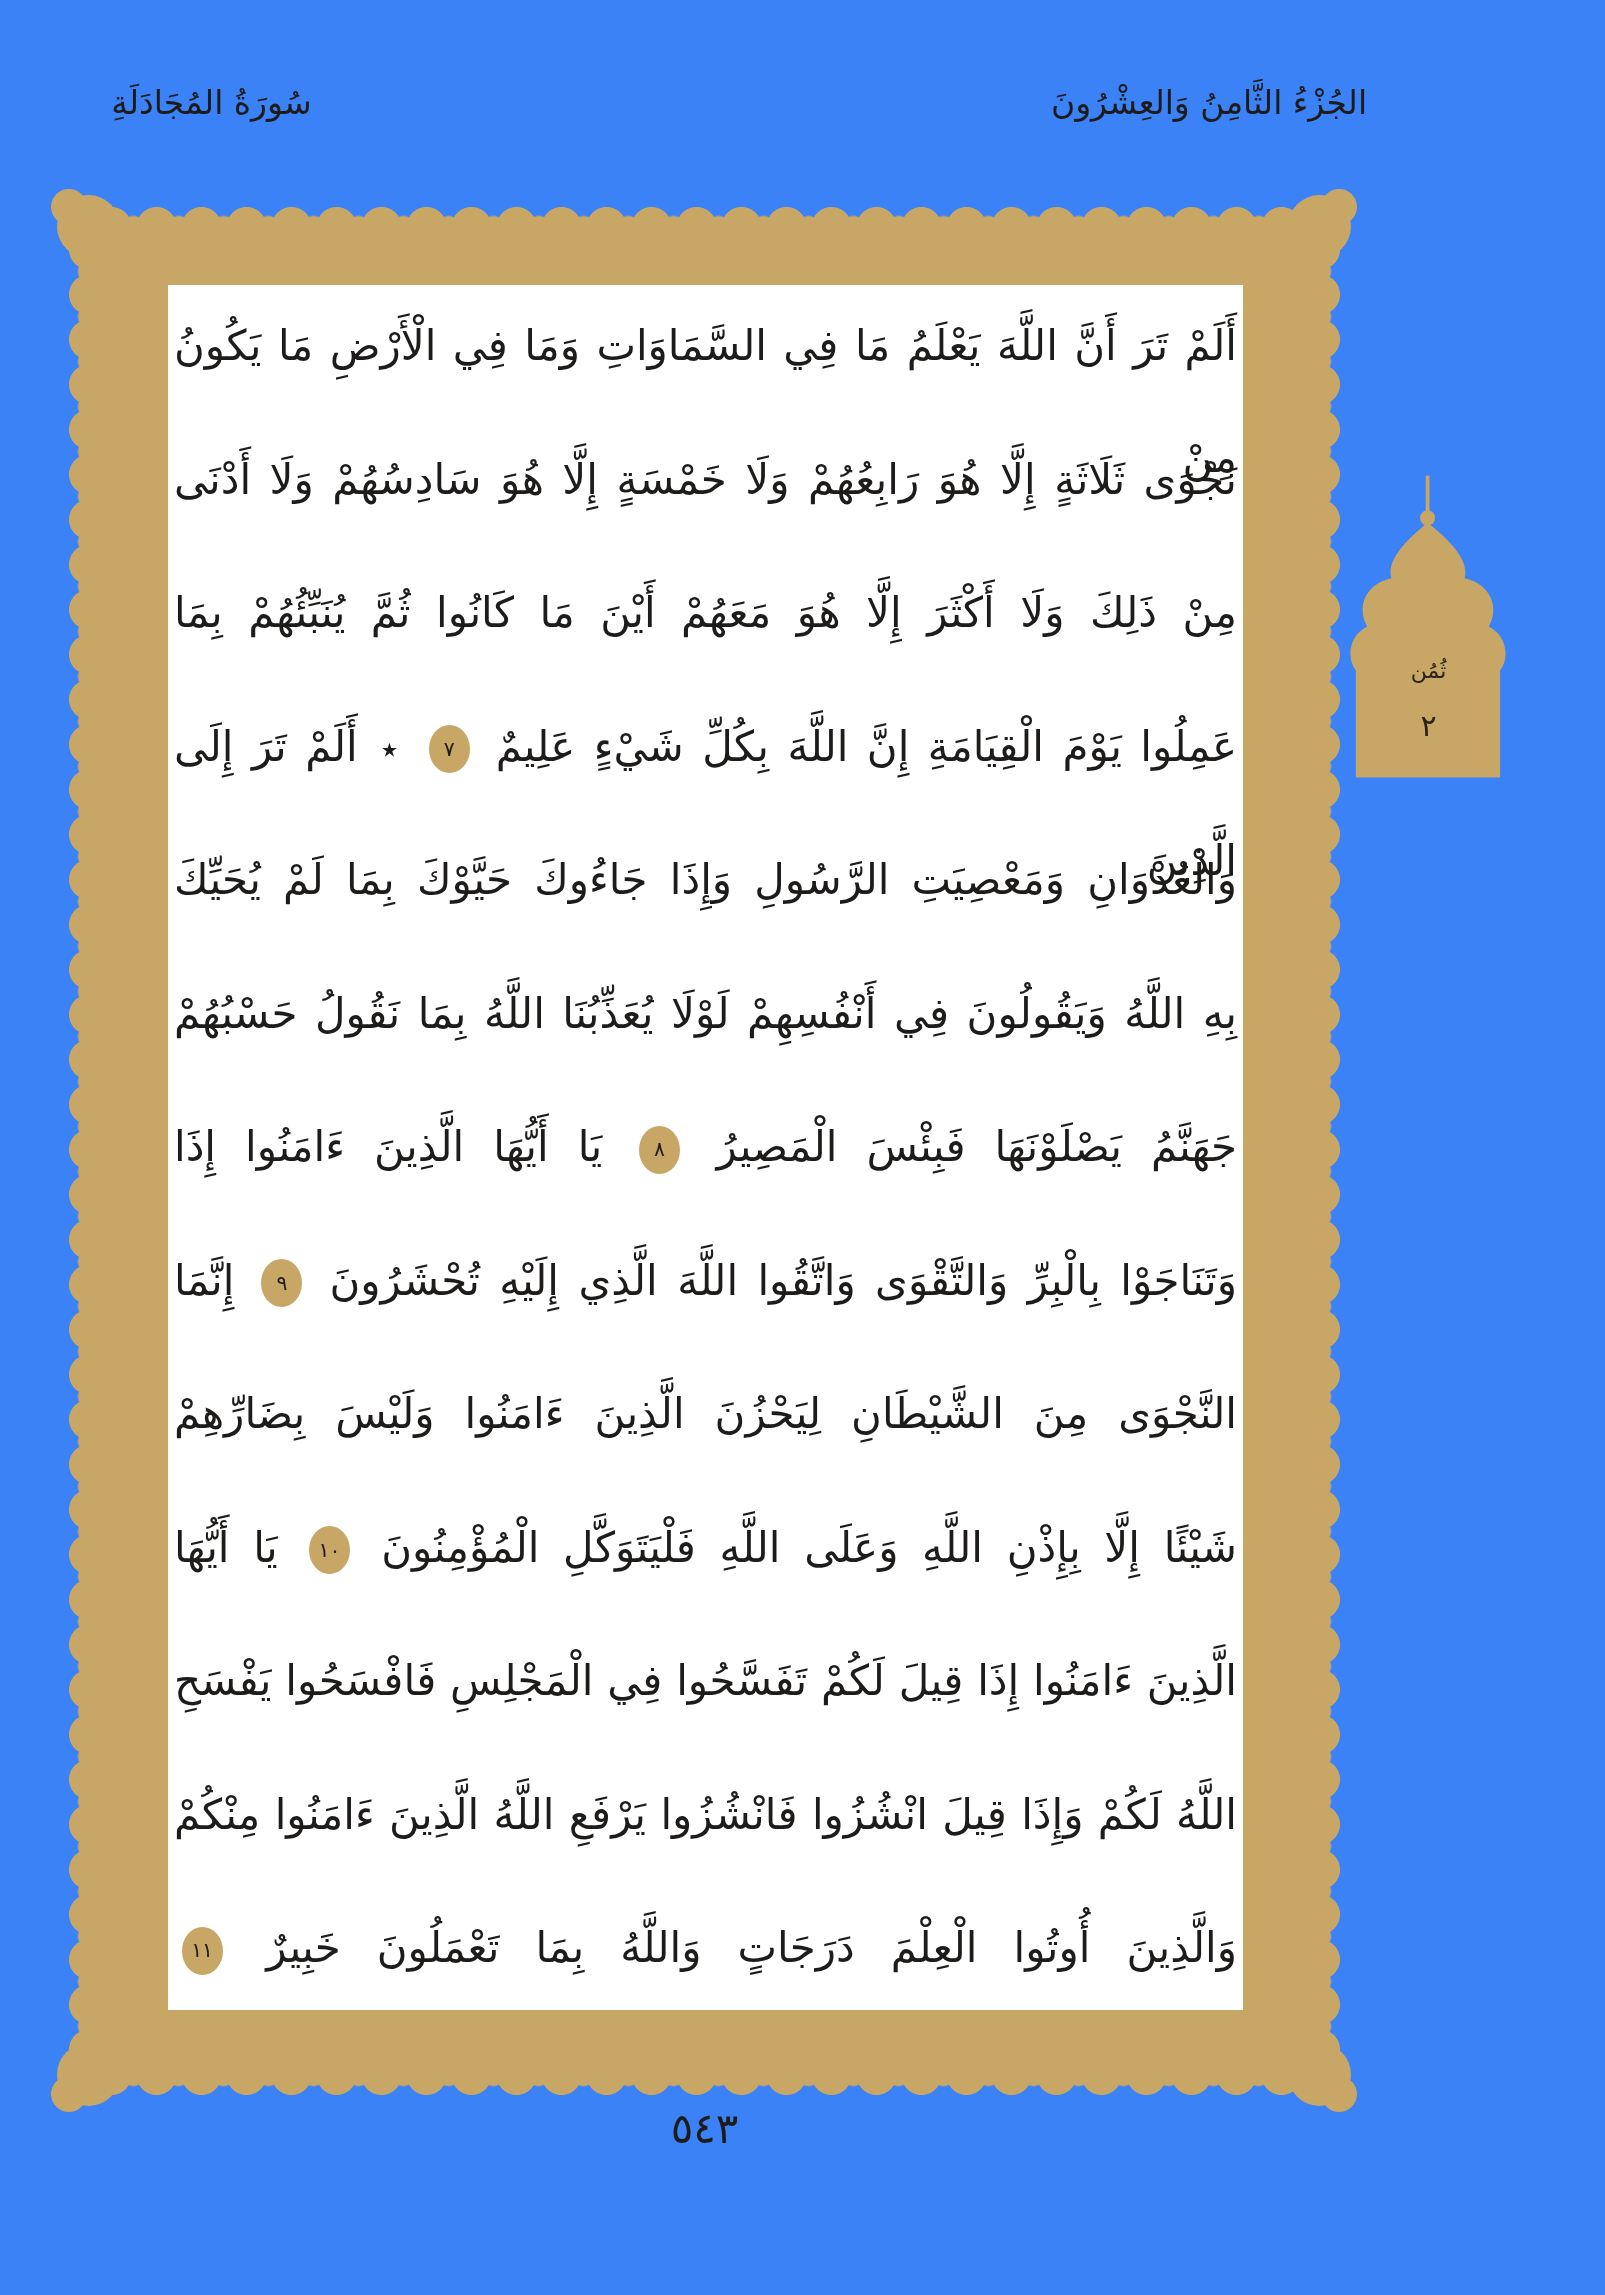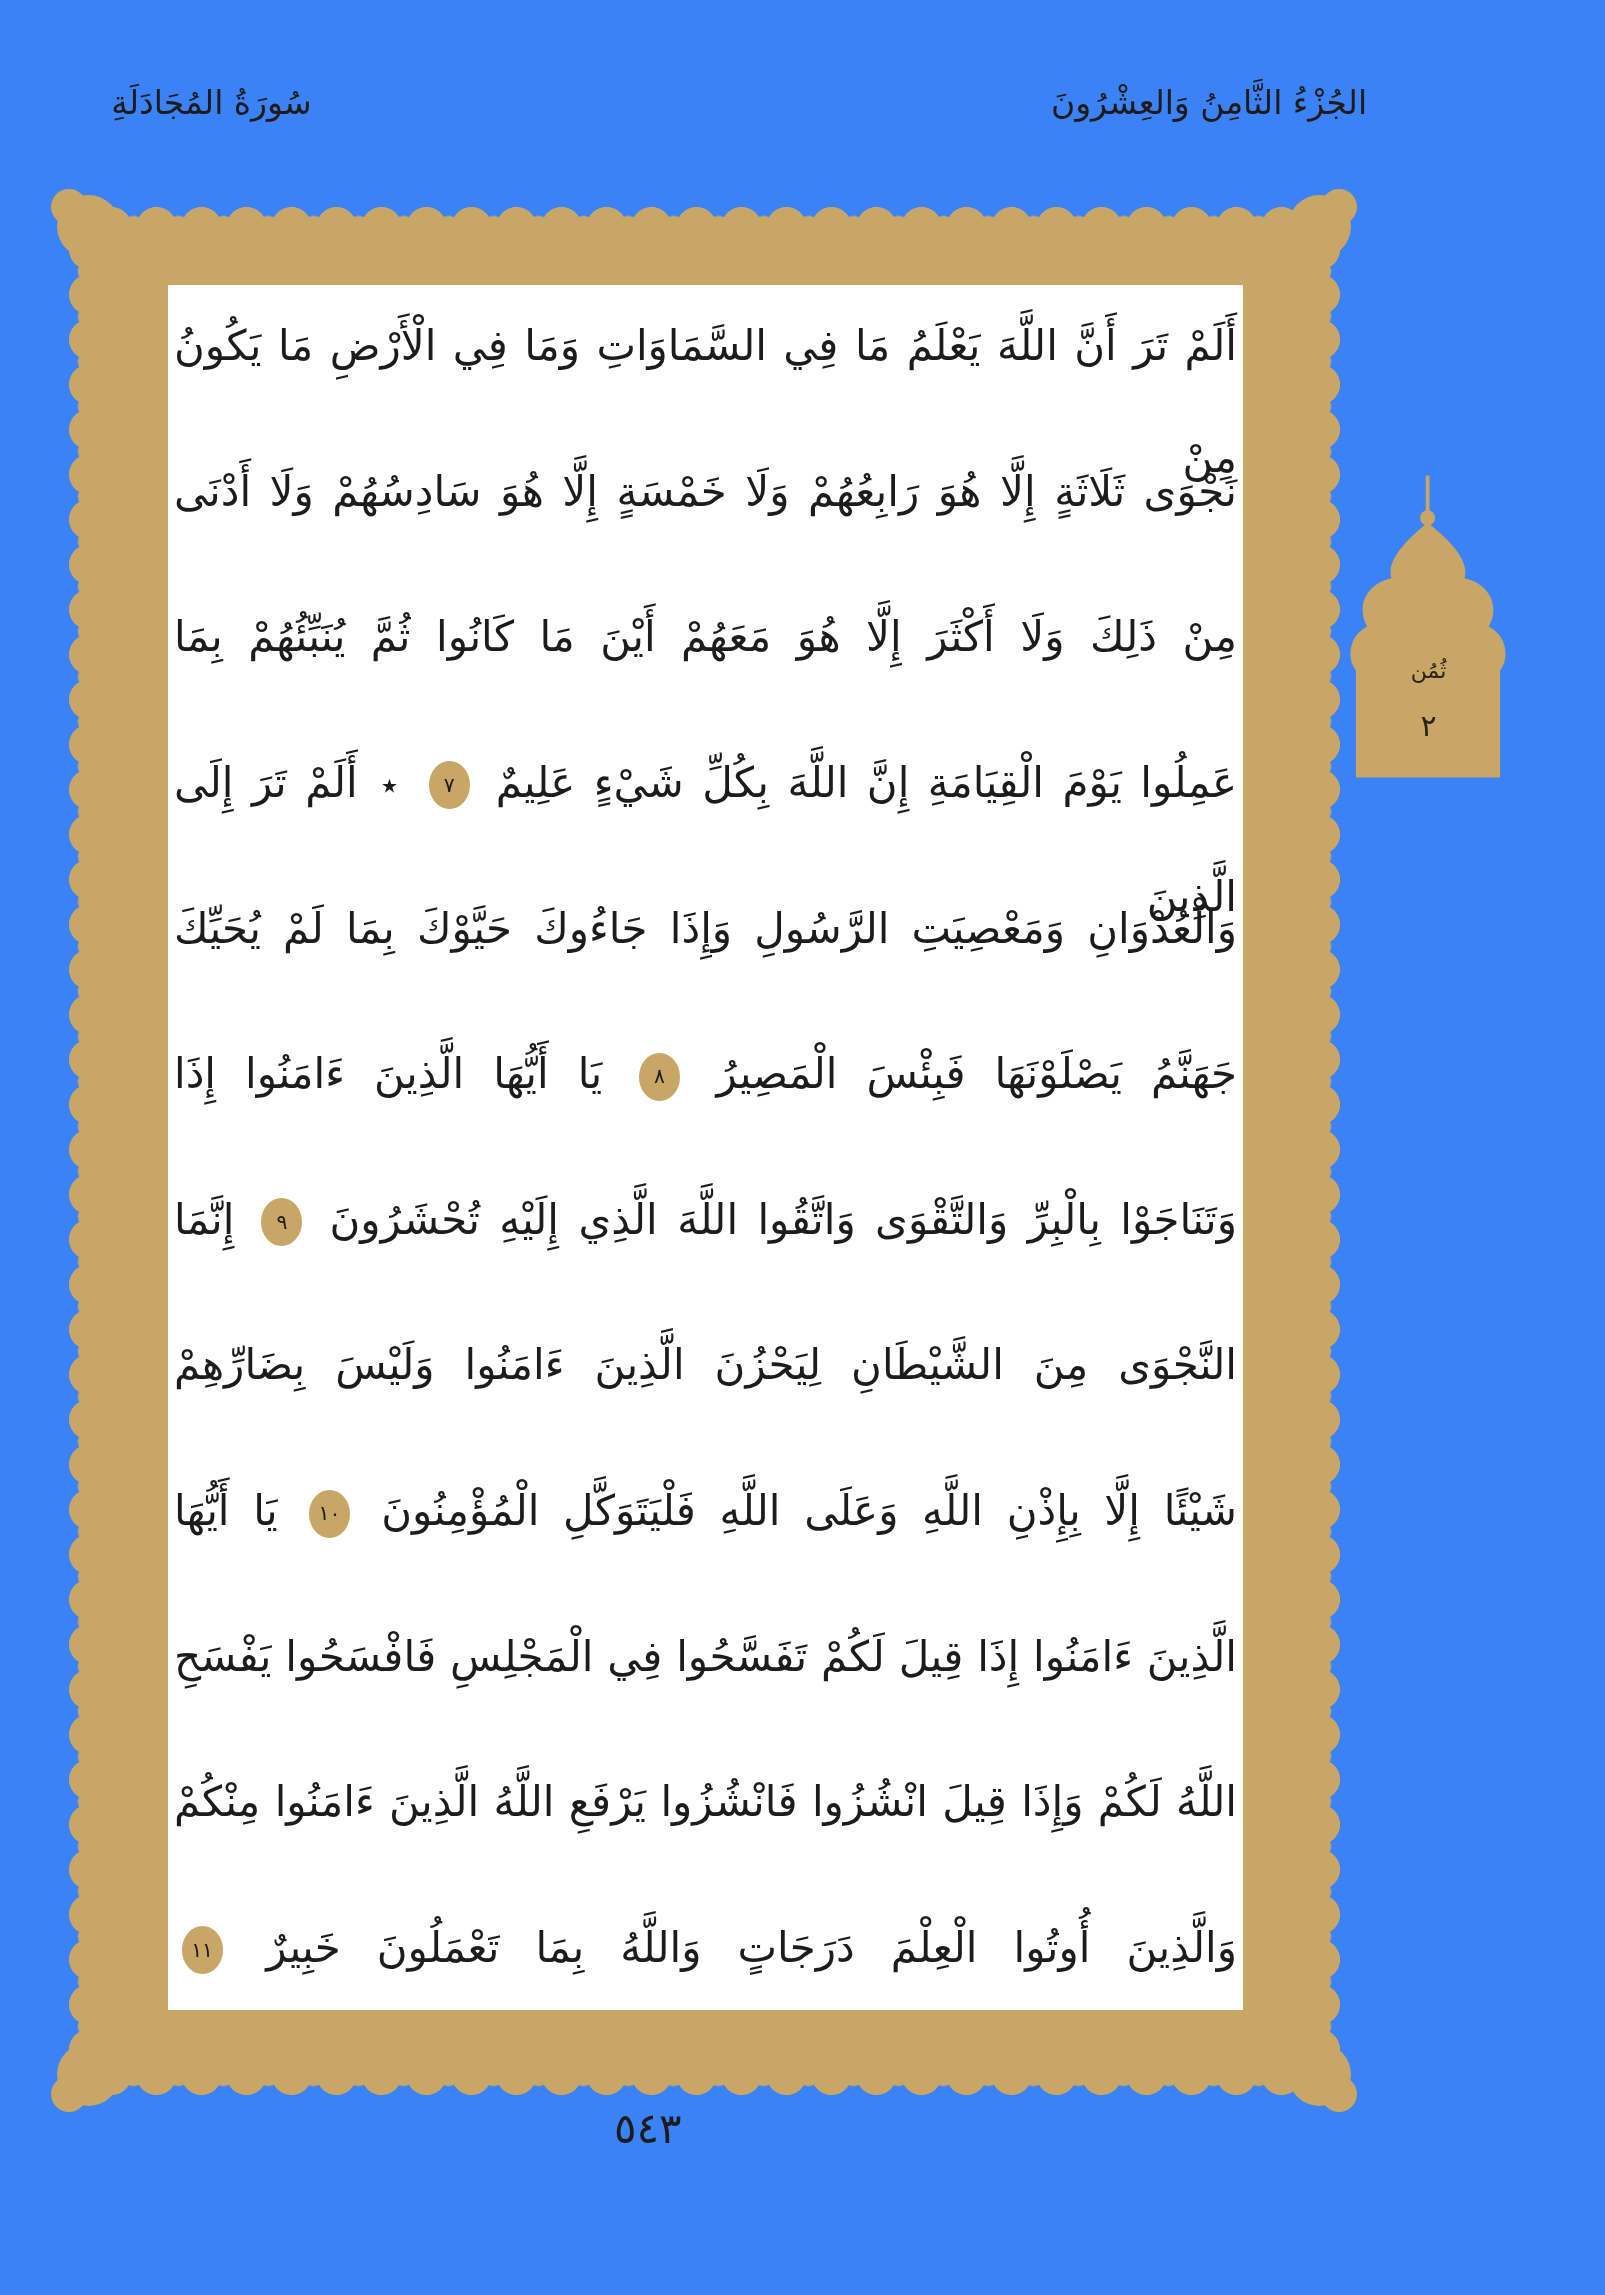--- a/index.html
+++ b/index.html
@@ -49,21 +49,21 @@
     width:41px;height:48px;border-radius:50%;background:#c8a666;color:#1e1c1a;
     font-size:20.4px;line-height:1;vertical-align:middle;margin:0 7.6px;}
   .star{font-size:32px;vertical-align:middle;margin:0 4.5px;}
   
   .deco-svg{position:absolute;left:0;top:0;width:1605px;height:2295px;}
   .thumn-label{position:absolute;left:1353px;top:658px;width:151px;text-align:center;
     direction:rtl;font-size:22px;color:#2b2317;}
   .thumn-num{position:absolute;left:1353px;top:708px;width:151px;text-align:center;
     direction:rtl;font-size:30px;color:#2b2317;}
   
-  .page-num{position:absolute;left:614px;top:2104px;width:181px;text-align:left;
+  .page-num{position:absolute;left:614px;top:2104px;width:181px;text-align:center;
     direction:rtl;font-size:42px;color:#1e1c1a;}
 </style>
 </head>
 <body>
 
 <div class="page">
 
   <div class="hdr hdr-surah">سُورَةُ المُجَادَلَةِ</div>
   <div class="hdr hdr-juz">الجُزْءُ الثَّامِنُ وَالعِشْرُونَ</div>
 
@@ -95,20 +95,21 @@
   </svg>
   <div class="thumn-label">ثُمُن</div>
   <div class="thumn-num">٢</div>
 
   <div class="text-area">
       <div class="qline"><span class="qtext">أَلَمْ تَرَ أَنَّ اللَّهَ يَعْلَمُ مَا فِي السَّمَاوَاتِ وَمَا فِي الْأَرْضِ مَا يَكُونُ مِنْ</span> </div>
       <div class="qline"><span class="qtext">نَجْوَى ثَلَاثَةٍ إِلَّا هُوَ رَابِعُهُمْ وَلَا خَمْسَةٍ إِلَّا هُوَ سَادِسُهُمْ وَلَا أَدْنَى</span> </div>
       <div class="qline"><span class="qtext">مِنْ ذَلِكَ وَلَا أَكْثَرَ إِلَّا هُوَ مَعَهُمْ أَيْنَ مَا كَانُوا ثُمَّ يُنَبِّئُهُمْ بِمَا</span> </div>
       <div class="qline"><span class="qtext">عَمِلُوا يَوْمَ الْقِيَامَةِ إِنَّ اللَّهَ بِكُلِّ شَيْءٍ عَلِيمٌ</span> <span class="ayah">٧</span> <span class="star">٭</span> <span class="qtext">أَلَمْ تَرَ إِلَى الَّذِينَ</span> </div>
       <div class="qline"><span class="qtext">وَالْعُدْوَانِ وَمَعْصِيَتِ الرَّسُولِ وَإِذَا جَاءُوكَ حَيَّوْكَ بِمَا لَمْ يُحَيِّكَ</span> </div>
+      <div class="qline"><span class="qtext">بِهِ اللَّهُ وَيَقُولُونَ فِي أَنْفُسِهِمْ لَوْلَا يُعَذِّبُنَا اللَّهُ بِمَا نَقُولُ حَسْبُهُمْ</span> </div>
       <div class="qline"><span class="qtext">جَهَنَّمُ يَصْلَوْنَهَا فَبِئْسَ الْمَصِيرُ</span> <span class="ayah">٨</span> <span class="qtext">يَا أَيُّهَا الَّذِينَ ءَامَنُوا إِذَا</span> </div>
       <div class="qline"><span class="qtext">وَتَنَاجَوْا بِالْبِرِّ وَالتَّقْوَى وَاتَّقُوا اللَّهَ الَّذِي إِلَيْهِ تُحْشَرُونَ</span> <span class="ayah">٩</span> <span class="qtext">إِنَّمَا</span> </div>
       <div class="qline"><span class="qtext">النَّجْوَى مِنَ الشَّيْطَانِ لِيَحْزُنَ الَّذِينَ ءَامَنُوا وَلَيْسَ بِضَارِّهِمْ</span> </div>
       <div class="qline"><span class="qtext">شَيْئًا إِلَّا بِإِذْنِ اللَّهِ وَعَلَى اللَّهِ فَلْيَتَوَكَّلِ الْمُؤْمِنُونَ</span> <span class="ayah">١٠</span> <span class="qtext">يَا أَيُّهَا</span> </div>
       <div class="qline"><span class="qtext">الَّذِينَ ءَامَنُوا إِذَا قِيلَ لَكُمْ تَفَسَّحُوا فِي الْمَجْلِسِ فَافْسَحُوا يَفْسَحِ</span> </div>
       <div class="qline"><span class="qtext">اللَّهُ لَكُمْ وَإِذَا قِيلَ انْشُزُوا فَانْشُزُوا يَرْفَعِ اللَّهُ الَّذِينَ ءَامَنُوا مِنْكُمْ</span> </div>
       <div class="qline"><span class="qtext">وَالَّذِينَ أُوتُوا الْعِلْمَ دَرَجَاتٍ وَاللَّهُ بِمَا تَعْمَلُونَ خَبِيرٌ</span> <span class="ayah">١١</span> </div>
     </div>
 
   <div class="page-num">٥٤٣</div>

